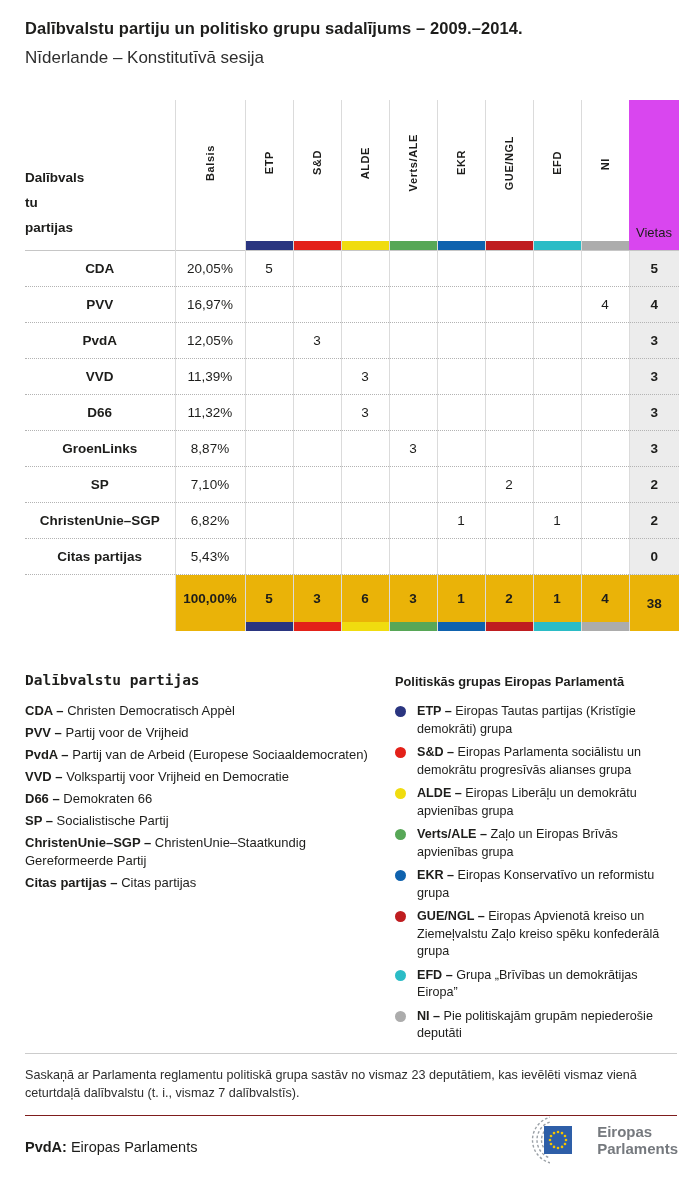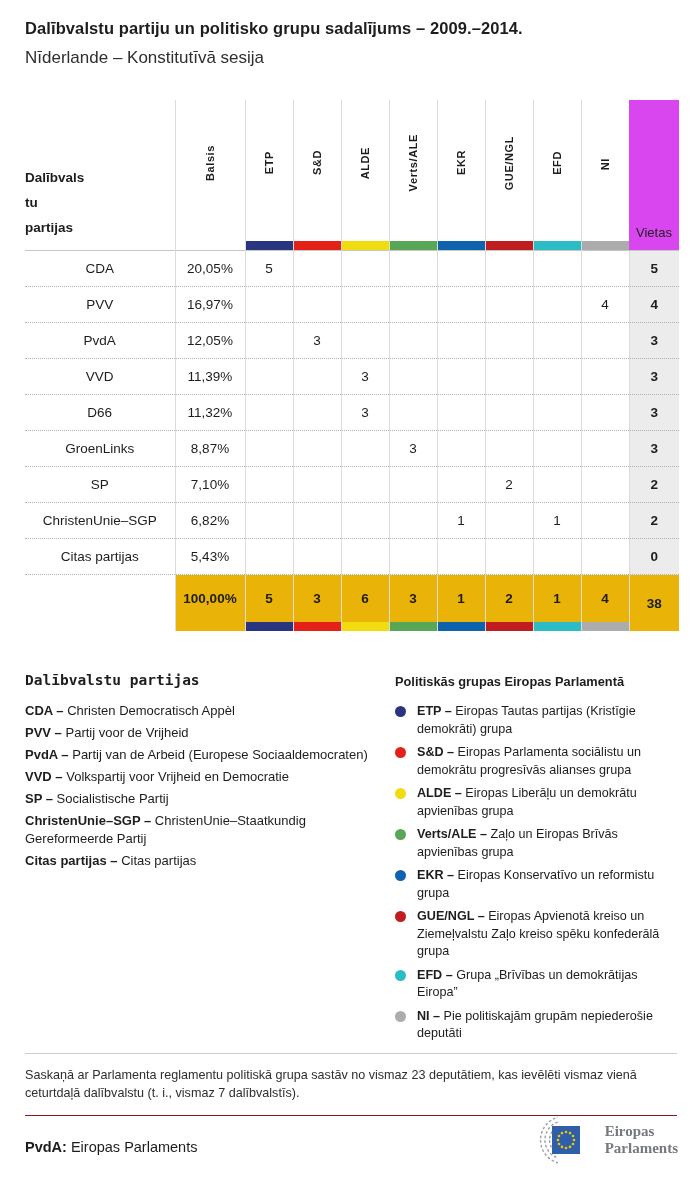--- a/index.html
+++ b/index.html
@@ -20,21 +20,21 @@
   .ptable thead th{height:140px;vertical-align:middle;position:relative;text-align:center;}
   .party-h{vertical-align:bottom !important;text-align:left !important;padding-bottom:10px !important;}
   .party-h .ln{font-weight:700;font-size:13.5px;line-height:25px;}
   .vlabel{display:inline-block;writing-mode:vertical-rl;transform:rotate(180deg);
     font-weight:700;font-size:11px;letter-spacing:.6px;white-space:nowrap;position:relative;top:-10px;}
   .hbar{display:block;position:absolute;left:0;right:0;bottom:0;height:9px;}
   .vietas-h{background:#d946ef;vertical-align:bottom !important;text-align:left !important;
     padding:0 0 10px 7px !important;font-weight:700;font-size:13px;}
   .ptable tbody td{height:35px;border-top:1px dotted #b3b3b3;font-size:13.5px;text-align:center;}
   .ptable tbody tr.r0 td{border-top:1px solid #c6c6c6;}
-  td.party{font-weight:400;text-align:left;}
+  td.party{font-weight:700;text-align:left;}
   td.vietas{background:#ececec;font-weight:700;}
   tr.total td{height:47px;background:#eab308;font-weight:700;position:relative;
     vertical-align:middle;padding-bottom:9px;}
   tr.total td.party-empty{background:#ffffff;}
   tr.total td.vietas{padding-bottom:0;}
 
   
   .legend-left{position:absolute;top:672px;left:25px;width:362px;}
   .ll-title{font-family:"DejaVu Sans Mono",monospace;font-weight:700;font-size:14.5px;margin-bottom:14px;}
   .ll-item{font-size:13px;line-height:17.5px;margin-bottom:4.5px;}
@@ -44,21 +44,21 @@
   .lr-item{display:flex;gap:11px;margin-bottom:6px;font-size:12.6px;line-height:17.5px;}
   .dot{width:11px;height:11px;border-radius:50%;flex:0 0 11px;margin-top:3px;}
   .lr-item b{font-weight:700;}
 
   
   .footnote{position:absolute;top:1053px;left:25px;width:652px;
     border-top:1px solid #cccccc;border-bottom:1px solid #7f1d1d;
     padding:12px 0 13px;font-size:12.6px;line-height:18px;color:#2e2e2e;}
   .source{position:absolute;left:25px;top:1139px;font-size:14.5px;}
   .source b{font-weight:700;}
-  .logo{position:absolute;right:22px;top:1114px;display:flex;align-items:center;gap:7px;font-family:Liberation Serif, serif;}
+  .logo{position:absolute;right:22px;top:1114px;display:flex;align-items:center;gap:7px;}
   .logo-text{font-size:15px;font-weight:700;color:#75797e;line-height:17px;}
 </style>
 </head>
 <body>
 
 <div class="hdr">
   <div class="title">Dalībvalstu partiju un politisko grupu sadalījums – 2009.–2014.</div>
   <div class="subtitle">Nīderlande – Konstitutīvā sesija</div>
 </div>
 
@@ -280,20 +280,21 @@
     </tr>
   </tbody>
 </table>
 
 <div class="legend-left">
   <div class="ll-title">Dalībvalstu partijas</div>
   <div class="ll-item"><b>CDA –</b> <span>Christen Democratisch Appèl</span></div>
   <div class="ll-item"><b>PVV –</b> <span>Partij voor de Vrijheid</span></div>
   <div class="ll-item"><b>PvdA –</b> <span>Partij van de Arbeid (Europese Sociaaldemocraten)</span></div>
   <div class="ll-item"><b>VVD –</b> <span>Volkspartij voor Vrijheid en Democratie</span></div>
+  <div class="ll-item"><b>D66 –</b> <span>Demokraten 66</span></div>
   <div class="ll-item"><b>SP –</b> <span>Socialistische Partij</span></div>
   <div class="ll-item"><b>ChristenUnie–SGP –</b> <span>ChristenUnie–Staatkundig Gereformeerde Partij</span></div>
   <div class="ll-item"><b>Citas partijas –</b> <span>Citas partijas</span></div>
 </div>
 
 <div class="legend-right">
   <div class="lr-title">Politiskās grupas Eiropas Parlamentā</div>
   <div class="lr-item">
     <span class="dot" style="background: rgb(42, 53, 128);"></span>
     <span><b>ETP –</b> <span>Eiropas Tautas partijas (Kristīgie demokrāti) grupa</span></span>

